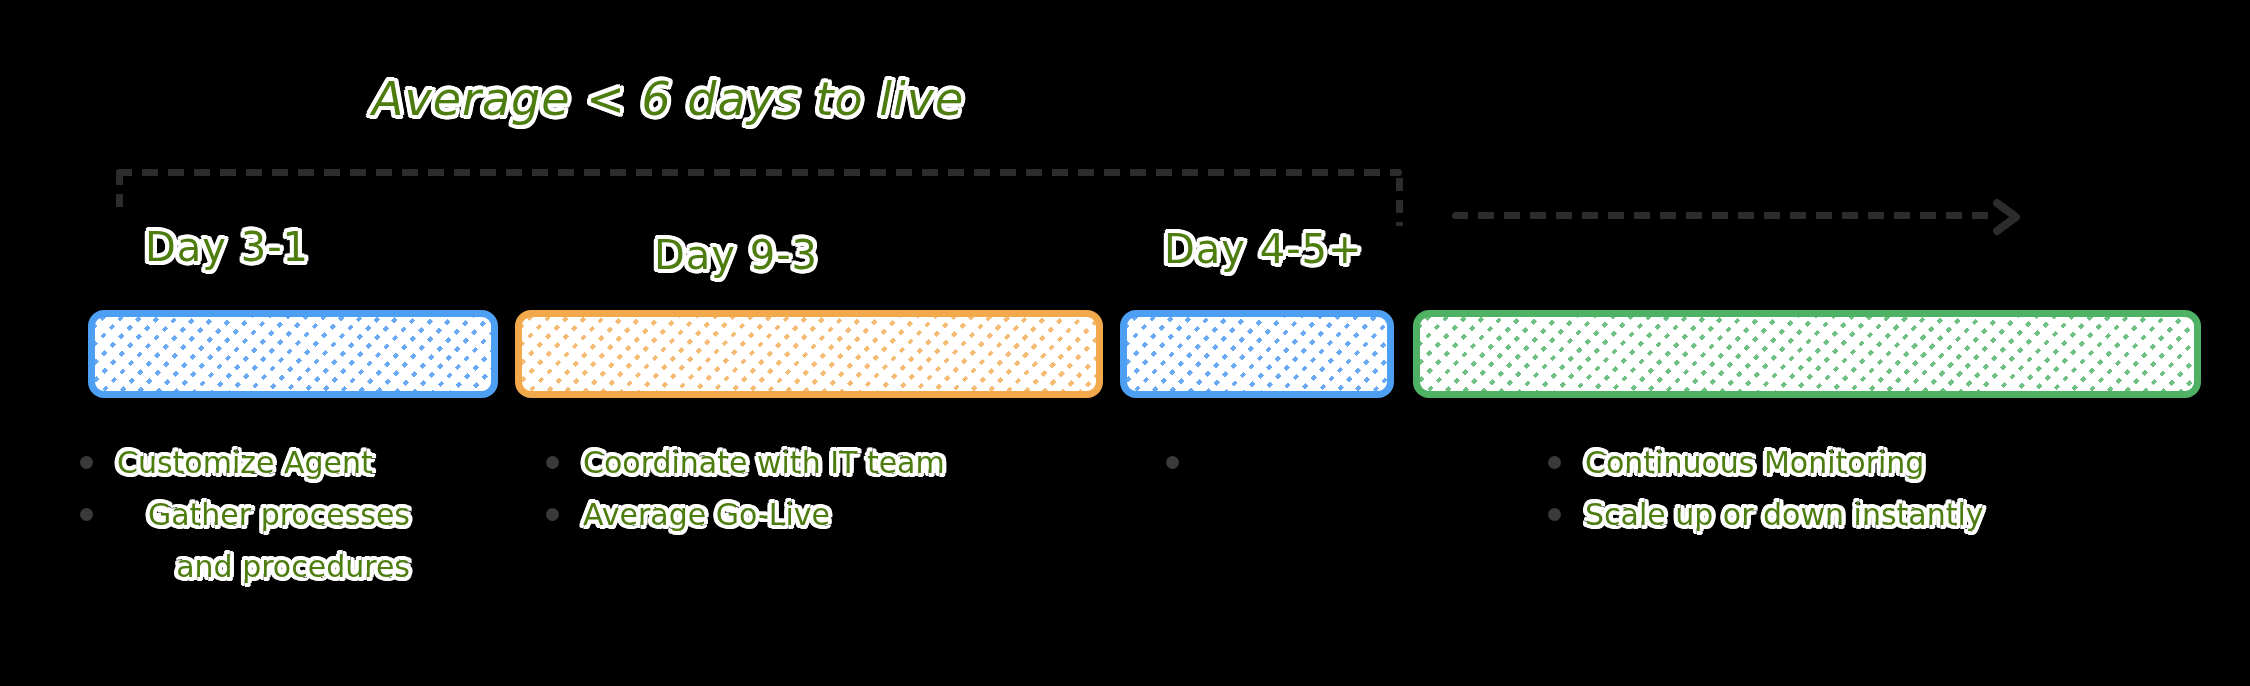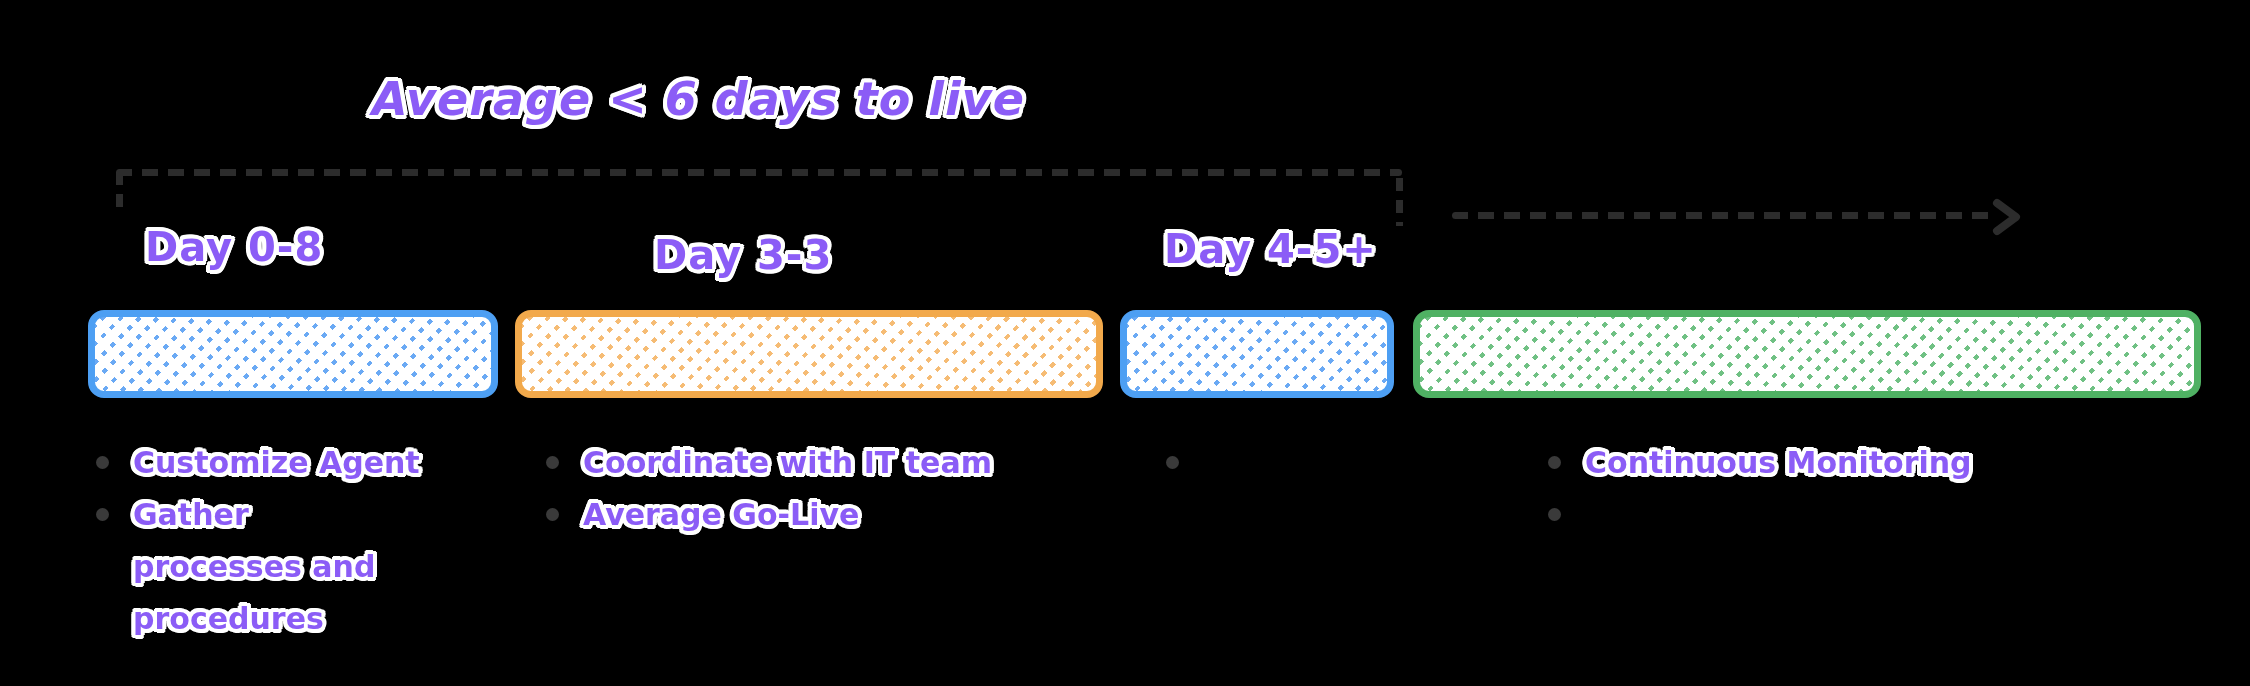--- a/index.html
+++ b/index.html
@@ -2,21 +2,21 @@
 <html><head>
 <meta charset="utf-8">
 <style>
   html,body{margin:0;padding:0;background:#000;}
   #stage{
     position:relative; width:2250px; height:686px; background:#000000;
     overflow:hidden; font-family:"DejaVu Sans","Liberation Sans",sans-serif;
   }
   
   .ink{
-    color:#8b5cf6; font-weight:bold;
+    color:#4d7c0f; font-weight:normal;
     text-shadow:
       -3px -3px 0 #fff, 3px -3px 0 #fff, -3px 3px 0 #fff, 3px 3px 0 #fff,
       -4px 0 0 #fff, 4px 0 0 #fff, 0 -4px 0 #fff, 0 4px 0 #fff,
       -2px -4px 0 #fff, 2px 4px 0 #fff, 4px -2px 0 #fff, -4px 2px 0 #fff;
   }
   .abs{position:absolute;}
   .title{left:372px; top:72px; font-size:46px; font-style:italic; letter-spacing:1px;}
   .phase-label{font-size:40px; letter-spacing:1px;}
 
   
@@ -54,43 +54,43 @@
   .b2{left:515px; width:588px;}
   .b3{left:1120px;width:274px;}
   .b4{left:1413px;width:788px;}
 
   
   .blist{top:437px; margin:0; padding:0; list-style:none;}
   .blist li{display:flex; align-items:flex-start;}
   .blist .txt{font-size:30px; line-height:52px;}
   .dot{flex:0 0 13px; width:13px; height:13px; border-radius:50%;
        background:#3a3a3a; margin:19px 24px 0 0;}
-  .c1{left:96px;  width:330px;}
+  .c1{left:80px;  width:330px;text-align:right;}
   .c2{left:546px; width:470px;}
   .c3{left:1166px;width:300px;}
   .c4{left:1548px;width:580px;}
 </style>
 </head>
 <body>
 
 <div id="stage">
 
   <div class="abs ink title">Average &lt; 6 days to live</div>
 
   <div class="abs hdash bracket-line"></div>
   <div class="abs vdash tick-left"></div>
   <div class="abs vdash tick-right"></div>
 
   <div class="abs hdash arrow-line"></div>
   <svg class="abs arrow-head" width="32" height="38">
     <path d="M5 5 L24 19 L5 33" fill="none" stroke="#2c2c2c" stroke-width="8" stroke-linecap="round" stroke-linejoin="round"></path>
   </svg>
 
-  <div class="abs ink phase-label" style="left:145px; top:224px;">Day 0-8</div>
-  <div class="abs ink phase-label" style="left:654px; top:232px;">Day 3-3</div>
+  <div class="abs ink phase-label" style="left:145px; top:224px;">Day 3-1</div>
+  <div class="abs ink phase-label" style="left:654px; top:232px;">Day 9-3</div>
   <div class="abs ink phase-label" style="left:1118px; top:226px;padding-left:46px;">Day 4-5+</div>
 
   <div class="bar bar-blue b1"></div>
   <div class="bar bar-orange b2"></div>
   <div class="bar bar-blue b3"></div>
   <div class="bar bar-green b4"></div>
 
   <ul class="abs blist c1">
     <li>
       <span class="dot"></span>
@@ -119,16 +119,17 @@
     </li>
   </ul>
 
   <ul class="abs blist c4">
     <li>
       <span class="dot"></span>
       <span class="ink txt">Continuous Monitoring</span>
     </li>
     <li>
       <span class="dot"></span>
+      <span class="ink txt">Scale up or down instantly</span>
     </li>
   </ul>
 
 </div>
 
 </body></html>

